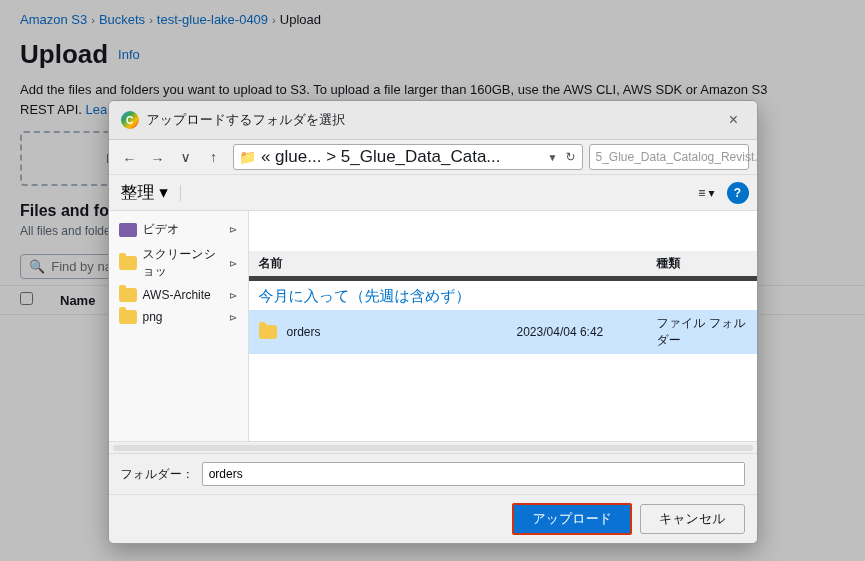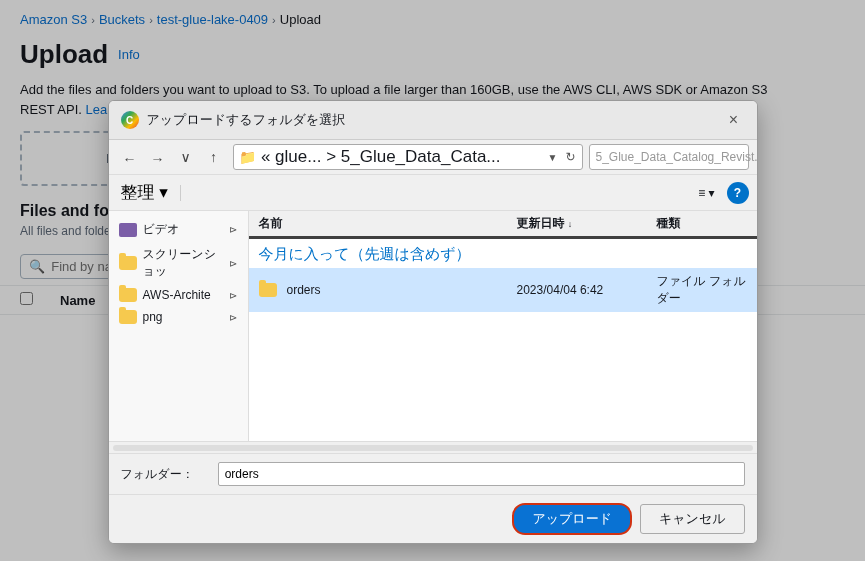--- a/index.html
+++ b/index.html
@@ -322,26 +322,27 @@
     
     .dialog-main {
       flex: 1;
       overflow-y: auto;
       padding: 0;
     }
     .file-list-header {
       display: flex;
       align-items: center;
       padding: 4px 10px;
-      border-bottom: 3px solid #404040;
+      border-bottom: 5px solid #404040;
       font-size: 12px;
       color: #16191f;
       font-weight: 600;
       gap: 10px;
       background: #f0f0f0;
+      margin-top: 40px;
     }
     .col-name-file { flex: 1; }
     .col-date { width: 130px; }
     .col-type { width: 90px; }
     .sort-arrow { font-size: 9px; }
     .file-section-label {
       font-size: 15px;
       color: #0072c9;
       padding: 6px 10px 4px;
       font-weight: 400;
@@ -391,21 +392,21 @@
       border-radius: 3px;
     }
 
     
     .dialog-folder-row {
       display: flex;
       align-items: center;
       padding: 8px 12px;
       background: #f0f0f0;
       border-top: 1px solid #ddd;
-      gap: 24px;
+      gap: 8px;
     }
     .folder-label {
       font-size: 12px;
       color: #16191f;
       white-space: nowrap;
     }
     .folder-input {
       flex: 1;
       height: 24px;
       border: 1px solid #aaa;
@@ -424,21 +425,21 @@
       padding: 8px 12px;
       background: #f0f0f0;
       border-top: 1px solid #ddd;
       gap: 8px;
     }
     .btn-upload {
       padding: 5px 18px;
       background: #0972d3;
       color: #fff;
       border: 2px solid #d13212;
-      border-radius: 13px;
+      border-radius: 2px;
       font-size: 13px;
       font-weight: 500;
       cursor: pointer;
     }
     .btn-cancel {
       padding: 5px 18px;
       background: #f0f0f0;
       color: #16191f;
       border: 1px solid #aaa;
       border-radius: 3px;
@@ -554,24 +555,20 @@
             <span class="sidebar-pin">⊳</span>
           </div>
         </div>
 
         <div class="dialog-main">
 
           <div class="file-list-header">
             <span class="col-name-file">
               <span>名前</span>
             </span>
-            <span class="col-date">
-              <span>更新日時</span>
-              <span class="sort-arrow">↓</span>
-            </span>
             <span class="col-type">種類</span>
           </div>
 
           <div class="file-section-label">今月に入って（先週は含めず）</div>
 
           <div class="file-row selected">
             <div class="folder-icon-file"></div>
             <span class="file-name">orders</span>
             <span class="file-date">2023/04/04 6:42</span>
             <span class="file-type">ファイル フォルダー</span>

